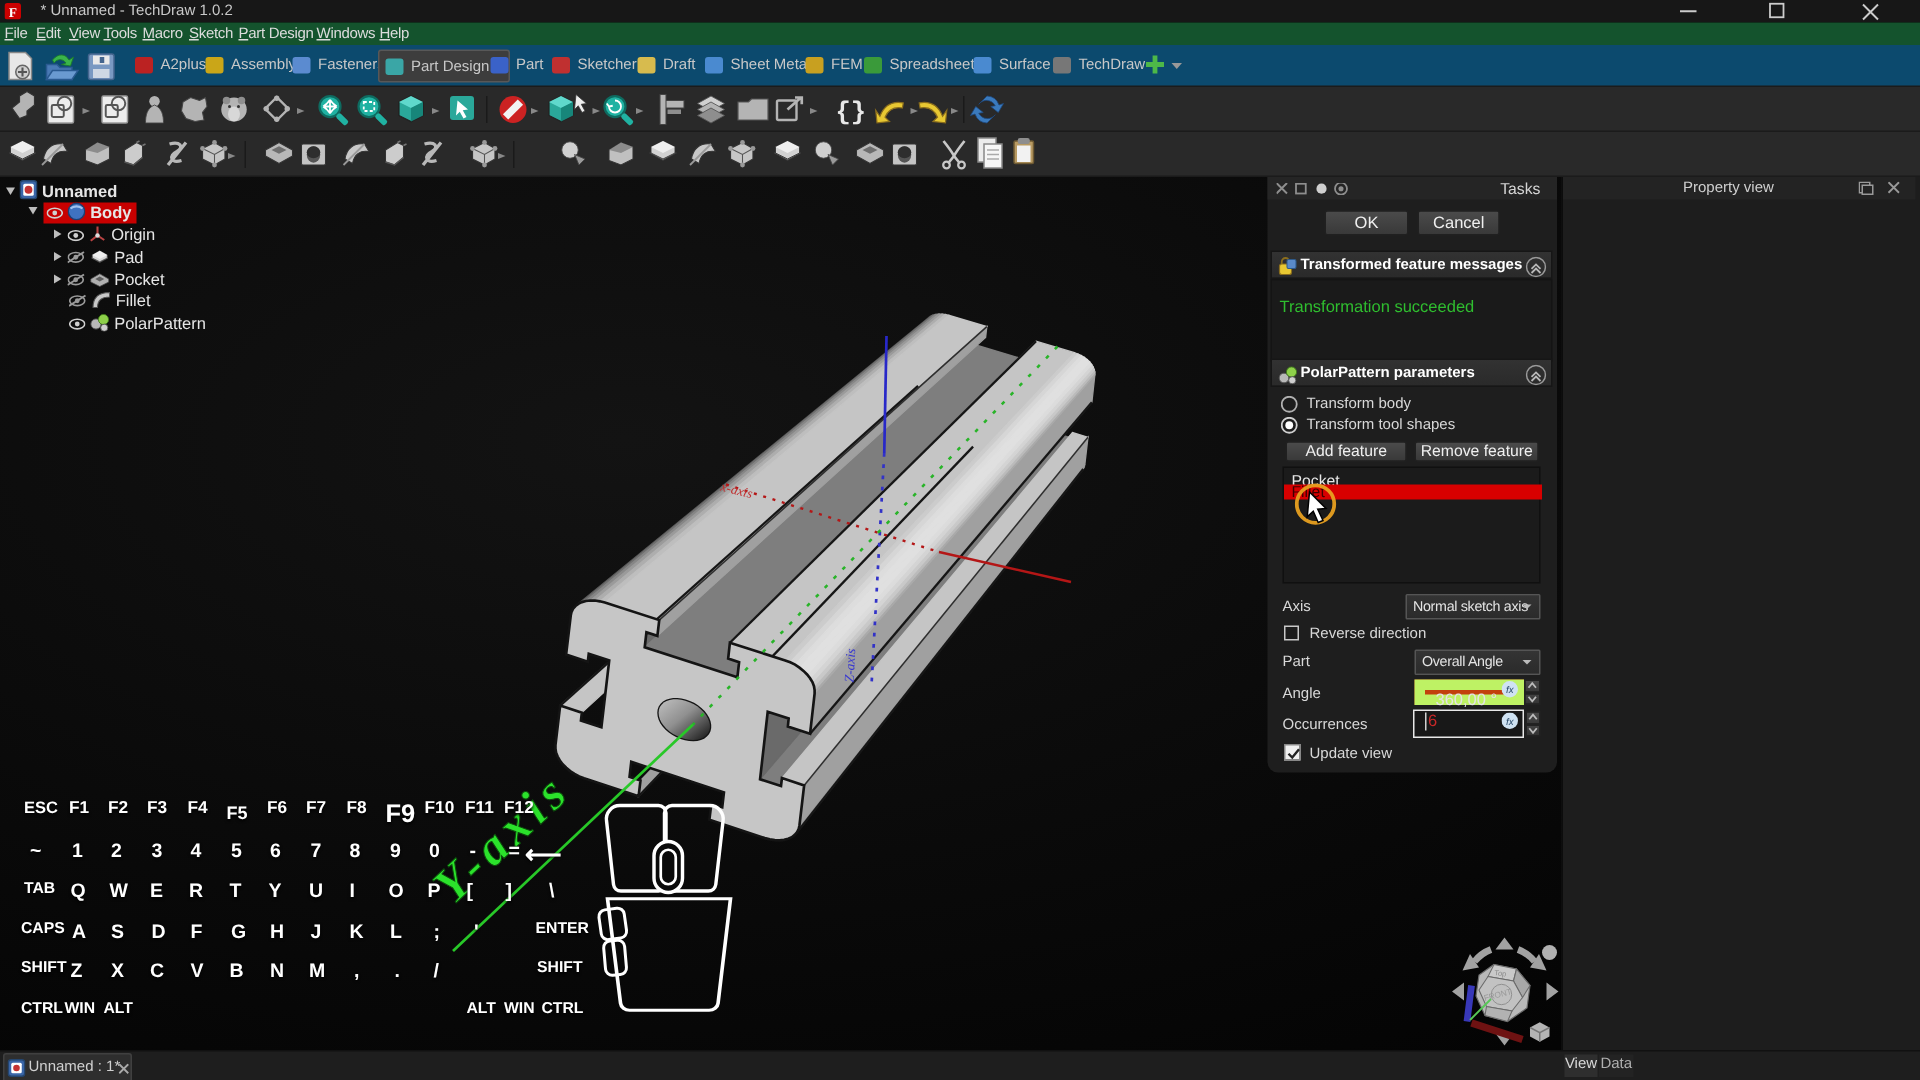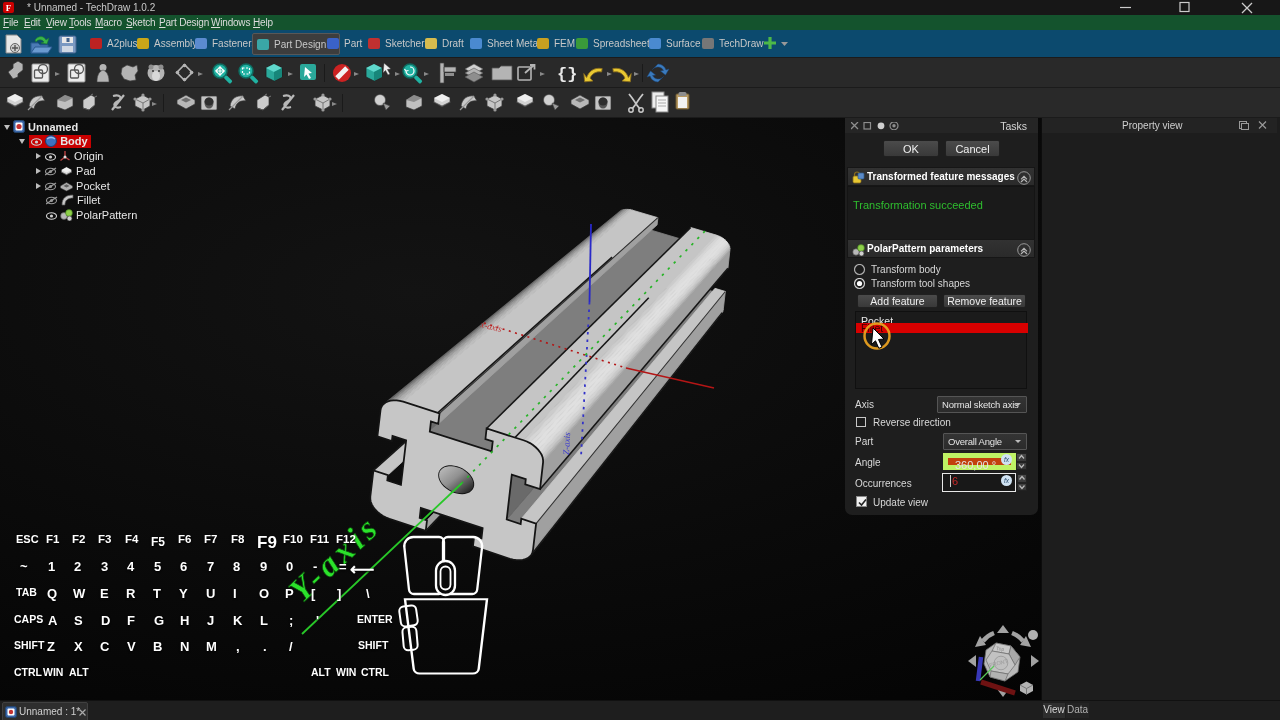--- a/index.html
+++ b/index.html
@@ -16,21 +16,21 @@
 #props{position:absolute;left:1041px;top:118px;width:239px;height:582px;background:#1d1d1d;border-left:1px solid #0c0c0c}
 #tasks{position:absolute;left:845px;top:118px;width:193px;height:397px;background:#1e1e1e;border-radius:0 0 7px 7px}
 #statusbar{position:absolute;left:0;top:700px;width:1280px;height:20px;background:#1e1e1e;border-top:1px solid #111}
 .key{position:absolute;color:#fff;font-weight:bold;white-space:nowrap;text-shadow:0 1px 2px #000}
 .treerow{position:absolute;color:#e6e6e6;font-size:11px;white-space:nowrap}
 .btn{position:absolute;background:linear-gradient(#4b4b4b,#393939);border:1px solid #202020;border-radius:2px;color:#efefef;font-size:11px;text-align:center}
 .shead{position:absolute;left:2px;width:188px;height:19px;background:linear-gradient(#323232,#2a2a2a);border:1px solid #161616;color:#fff;font-size:10px;font-weight:bold;line-height:18px;white-space:nowrap}
 .lbl{position:absolute;color:#d8d8d8;font-size:10px;white-space:nowrap}
 .drop{position:absolute;background:linear-gradient(#343434,#2b2b2b);border:1px solid #555;border-radius:1px;color:#e4e4e4;font-size:9.5px;line-height:15px;padding-left:4px;padding-right:13px;letter-spacing:-0.2px;white-space:nowrap;overflow:hidden}
 .drop:after{content:"";position:absolute;right:5px;top:6px;border:3.5px solid transparent;border-top-color:#bbb}
-.spin{position:absolute;background:#c2410c;border:5px solid #bef264;color:#e4e4e4;font-size:11px;line-height:15px;padding-left:7px}
+.spin{position:absolute;background:#c2410c;border:7px solid #bef264;color:#e4e4e4;font-size:11px;line-height:15px;padding-left:7px}
 </style></head><body>
 <div id="titlebar">
 <svg class="abs" style="left:3px;top:2px" width="11" height="11">
       <rect width="11" height="11" rx="2" fill="#c00"></rect>
       <text x="5.5" y="9" font-size="9" font-weight="bold" fill="#fff" text-anchor="middle" font-family="Liberation Serif">F</text>
     </svg>
 <span class="abs" style="left:27px;top:1.5px">* Unnamed - TechDraw 1.0.2</span>
 <svg class="abs" style="left:1115px;top:0" width="165" height="15">
 <line x1="5" y1="7.5" x2="16" y2="7.5" stroke="#ccc" stroke-width="1.2"></line>
 <rect x="65" y="2.5" width="9" height="9" fill="none" stroke="#ccc" stroke-width="1.2"></rect>

